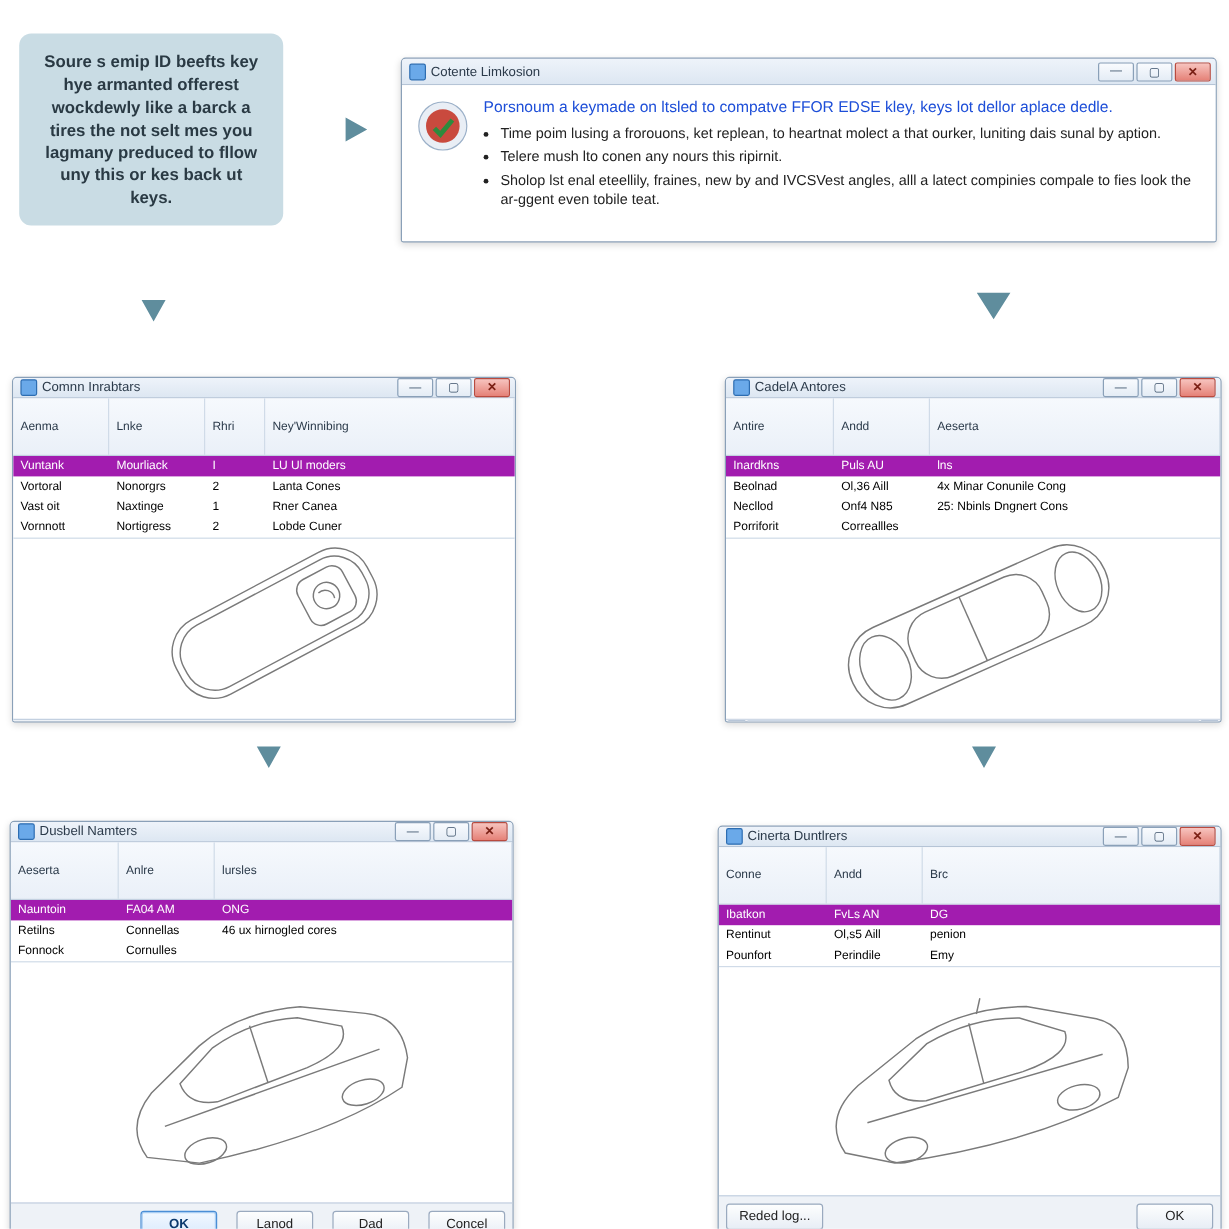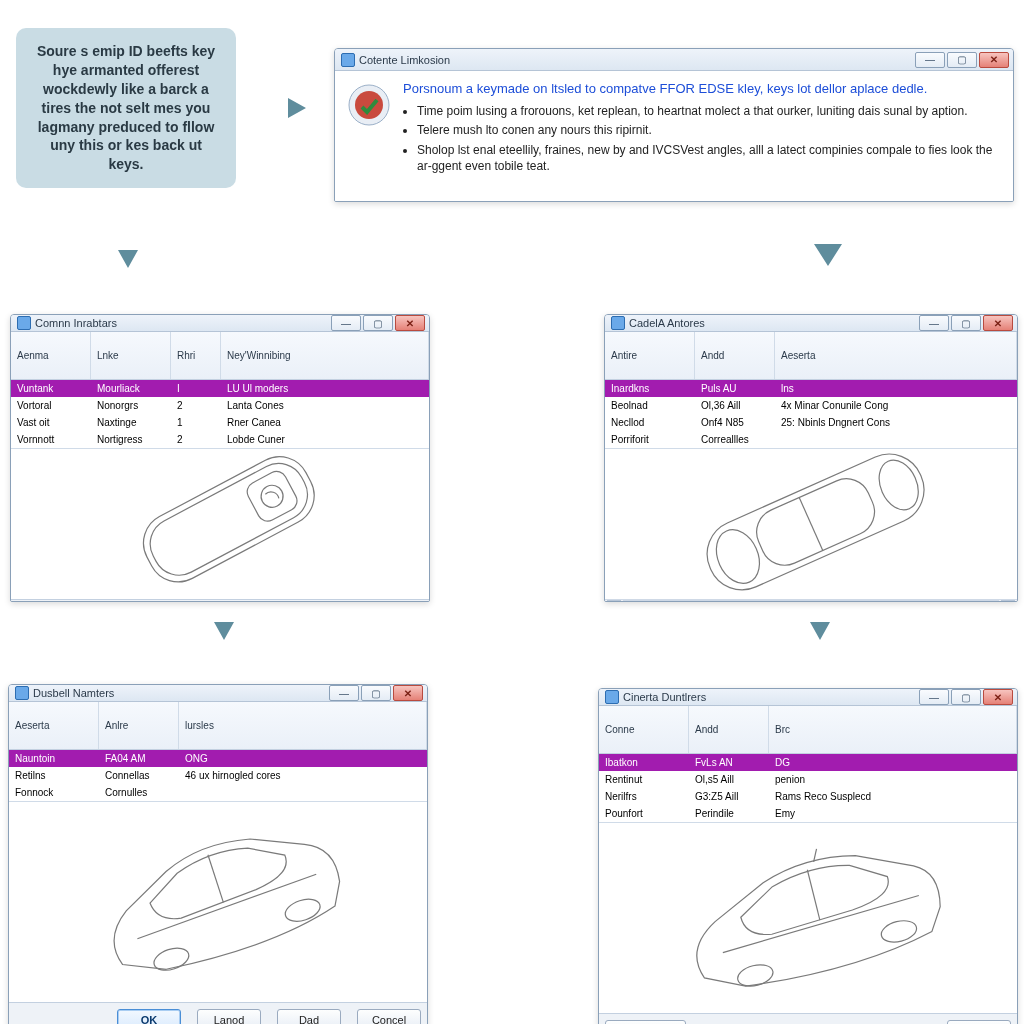--- a/index.html
+++ b/index.html
@@ -302,25 +302,20 @@
         <span style="width:90px">Ibatkon</span>
         <span style="width:80px">FvLs AN</span>
         <span style="flex:1">DG</span>
       </div>
     <div class="row">
         <span style="width:90px">Rentinut</span>
         <span style="width:80px">Ol,s5 Aill</span>
         <span style="flex:1">penion</span>
       </div>
     <div class="row">
-        <span style="width:90px">Nerilfrs</span>
-        <span style="width:80px">G3:Z5 Aill</span>
-        <span style="flex:1">Rams Reco Susplecd</span>
-      </div>
-    <div class="row">
         <span style="width:90px">Pounfort</span>
         <span style="width:80px">Perindile</span>
         <span style="flex:1">Emy</span>
       </div>
   </div>
   <div class="canvas">
     <svg width="330" height="190" viewBox="0 0 330 190">
       <g class="wireframe" transform="rotate(-14 165 95)">
         <path d="M50 128 Q38 96 74 76 L130 50 Q176 34 226 46 L280 70 Q304 82 296 116 L282 138 Q200 158 88 146 Z"></path>
         <path d="M100 78 L138 56 Q180 44 218 54 L252 74 Q254 94 210 98 L126 102 Q100 98 100 78 Z"></path>

